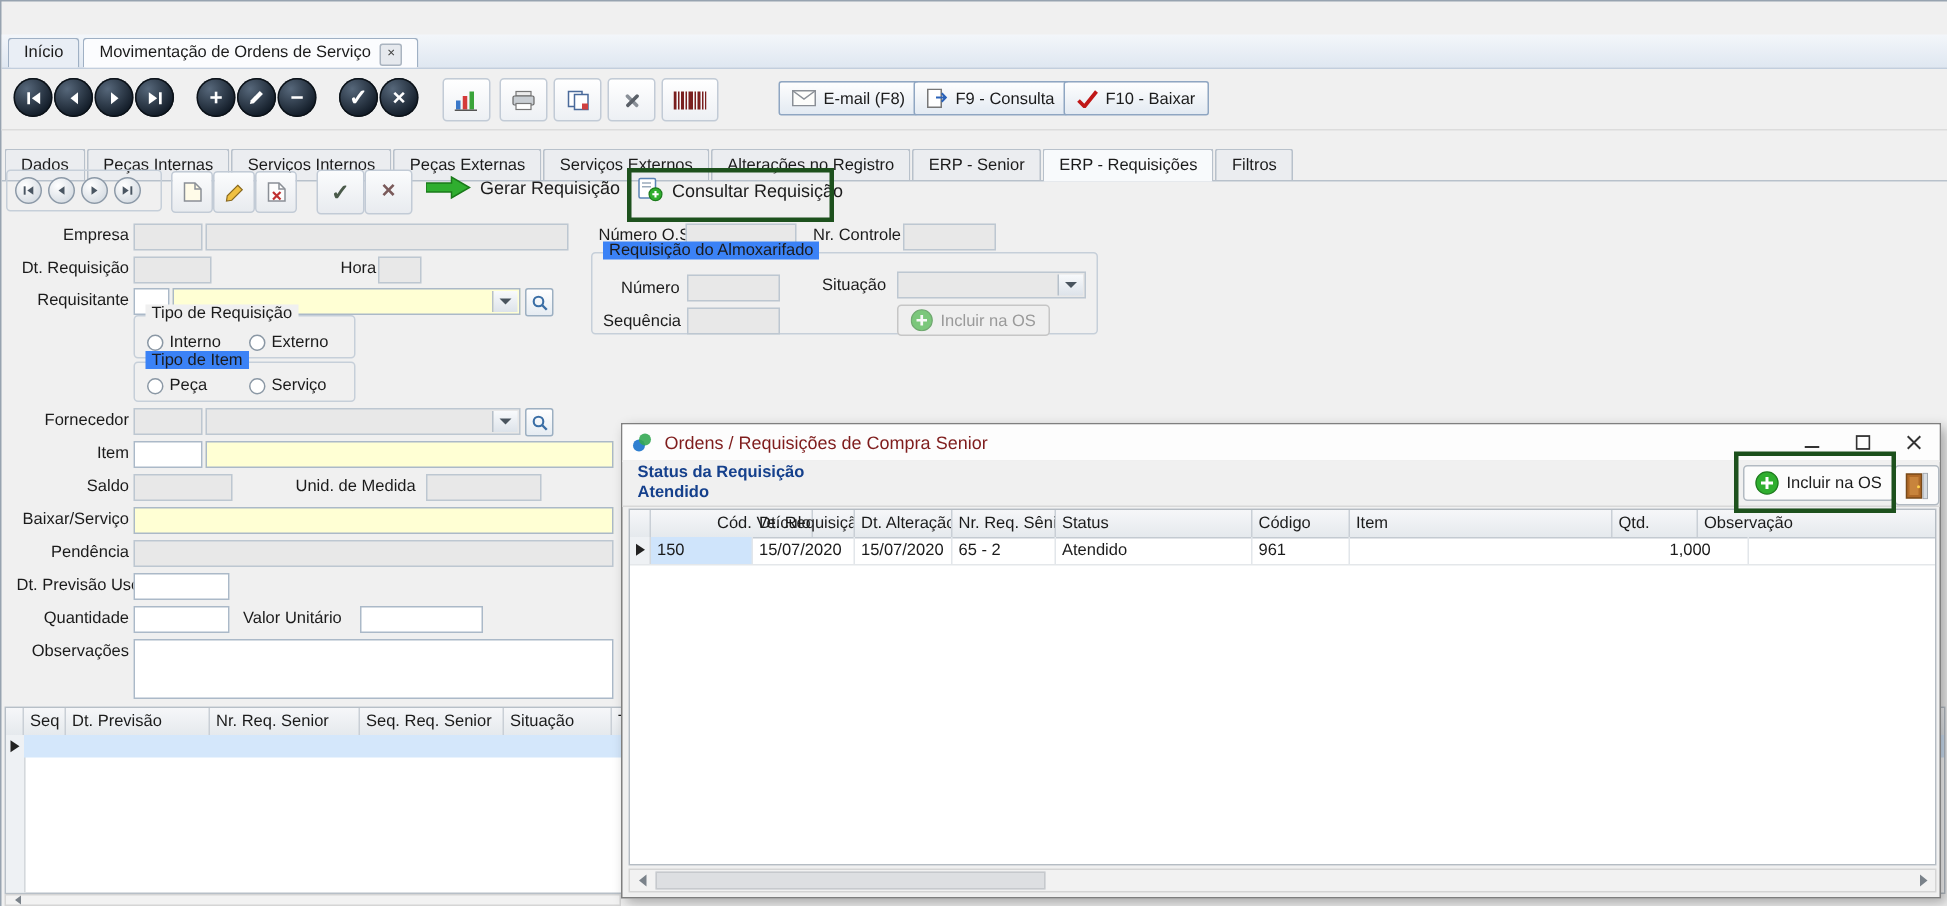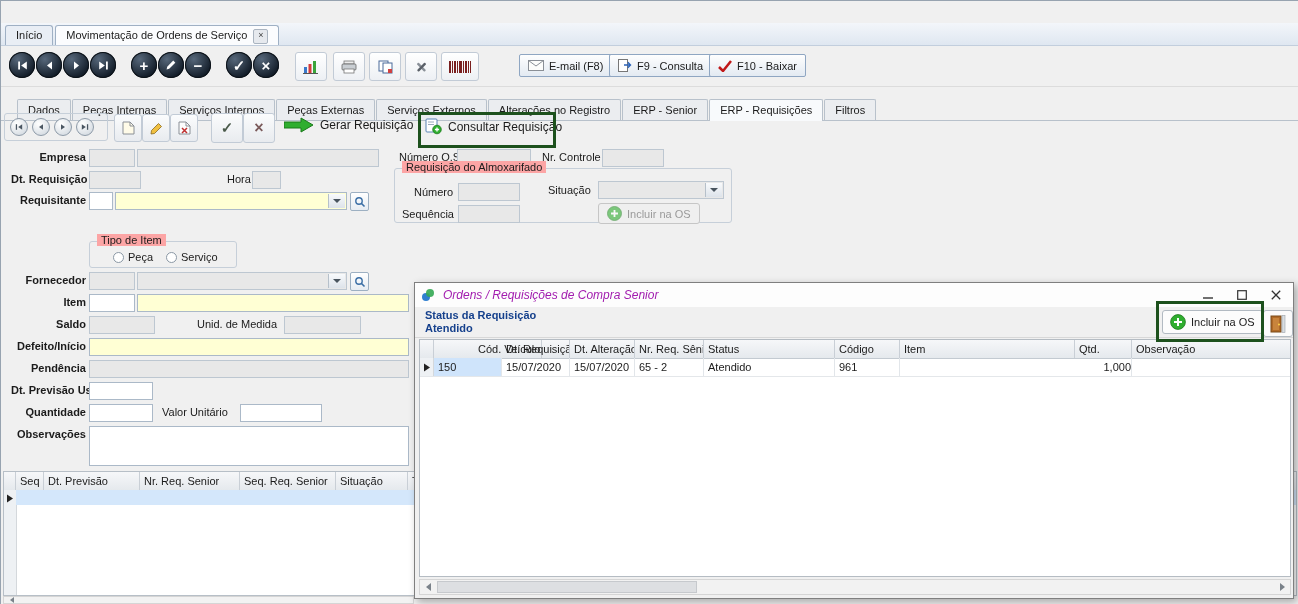--- a/index.html
+++ b/index.html
@@ -15,50 +15,50 @@
   .wtab{height:20px;border:1px solid #9fb0c4;border-bottom:none;border-radius:3px 3px 0 0;background:#e9eef5;padding:3px 10px 0;font-size:11px;margin-right:2px;display:flex;gap:6px;align-items:flex-start;box-sizing:border-box;}
   .wtab.active{background:#fbfcfe;margin-top:24px;}
   .tabclose{width:13px;height:13px;border:1px solid #aab4c0;background:#e6e9ee;font-size:9px;line-height:11px;text-align:center;color:#444;border-radius:2px;}
   
   #toolbar{position:absolute;left:0;top:45px;width:100%;height:40px;background:#f0f0f0;border-bottom:1px solid #dcdcdc;}
   .circle{position:absolute;top:6px;width:26px;height:26px;border-radius:50%;background:radial-gradient(circle at 34% 28%,#56677a,#141e2a 72%);box-shadow:inset 0 0 0 1px #0c1218;color:#fff;display:flex;align-items:center;justify-content:center;}
   .circle .glyph{font-weight:bold;font-size:15px;line-height:1;}
   .sqbtn{position:absolute;top:6px;width:30px;height:27px;border:1px solid #c2cbd6;border-radius:3px;background:linear-gradient(#ffffff,#edf0f4);display:flex;align-items:center;justify-content:center;}
   .tbtn{position:absolute;top:8px;height:23px;border:1px solid #8fa6c2;border-radius:2px;background:linear-gradient(#fefefe,#e3eaf2);display:flex;align-items:center;gap:5px;padding:0 8px;font-size:11px;box-sizing:border-box;}
   
-  #pagetabs{position:absolute;left:0;top:88px;width:100%;height:32px;display:flex;align-items:flex-end;padding-left:16px;border-bottom:1px solid #b8c1cb;box-sizing:border-box;}
+  #pagetabs{position:absolute;left:0;top:88px;width:100%;height:32px;display:flex;align-items:flex-end;padding-left:2px;border-bottom:1px solid #b8c1cb;box-sizing:border-box;}
   .ptab{height:21px;border:1px solid #b8c1cb;border-bottom:none;border-radius:2px 2px 0 0;background:#ebedf0;padding:4px 10px 0;font-size:11px;margin-right:1px;white-space:nowrap;box-sizing:border-box;}
   .ptab.active{background:#f8fafc;height:22px;margin-bottom:-1px;position:relative;z-index:2;}
   
   .scircle{position:absolute;width:18px;height:18px;border-radius:50%;border:1px solid #8d9aa8;background:radial-gradient(circle at 35% 30%,#ffffff,#ccd4dc);display:flex;align-items:center;justify-content:center;box-sizing:border-box;}
   .smallbtn{position:absolute;width:26px;height:26px;border:1px solid #c2cbd6;border-radius:3px;background:linear-gradient(#fbfcfd,#e8ebef);display:flex;align-items:center;justify-content:center;}
   .annotation{position:absolute;border:3px solid #1d511d;z-index:60;pointer-events:none;}
   .flatbtn{position:absolute;display:flex;align-items:center;gap:6px;font-size:12px;}
   
   .lbl{position:absolute;font-size:11px;white-space:nowrap;}
-  .lblr{text-align:right;left:10px;width:75px;font-weight:bold;}
+  .lblr{text-align:right;left:10px;width:75px;}
   .fld{position:absolute;height:18px;border:1px solid #abb9c8;background:#fff;box-sizing:border-box;}
   .fgray{background:#e8e8e8;border-color:#bdc7d1;}
   .fyellow{background:#ffffd4;}
   .comboarrow{position:absolute;right:1px;top:1px;bottom:1px;width:16px;background:linear-gradient(#f8fafc,#dde3ea);border-left:1px solid #b6c0ca;display:flex;align-items:center;justify-content:center;}
   .tridown{width:0;height:0;border-left:4px solid transparent;border-right:4px solid transparent;border-top:4px solid #49545e;}
   .magbtn{position:absolute;width:19px;height:19px;border:1px solid #9db0c2;border-radius:2px;background:linear-gradient(#ffffff,#e6ecf2);display:flex;align-items:center;justify-content:center;box-sizing:border-box;}
   .gbox{position:absolute;border:1px solid #c6cfd9;border-radius:3px;box-sizing:border-box;}
-  .glabel{position:absolute;top:-8px;left:7px;background:#fca5a5;padding:0 4px;font-size:11px;white-space:nowrap;}
+  .glabel{position:absolute;top:-8px;left:7px;background:#3b82f6;padding:0 4px;font-size:11px;white-space:nowrap;}
   .radio{position:absolute;display:flex;align-items:center;gap:4px;font-size:11px;}
   .rdot{width:11px;height:11px;border-radius:50%;border:1px solid #8b98a5;background:#fff;box-sizing:border-box;}
   .disbtn{position:absolute;display:flex;align-items:center;gap:5px;border:1px solid #c6c6c6;border-radius:3px;background:#efefef;color:#9a9a9a;font-size:11px;padding:0 8px;height:21px;box-sizing:border-box;}
   
   .hdrbar{position:absolute;left:0;top:0;right:0;height:18px;background:linear-gradient(#f6f7f9,#e5e9ed);border-bottom:1px solid #c3cad1;}
   .hcell{position:absolute;top:0;height:18px;border-right:1px solid #c9cfd6;font-size:11px;padding:3px 0 0 4px;white-space:nowrap;overflow:hidden;box-sizing:border-box;}
   .dcell{position:absolute;top:0;height:18px;border-right:1px solid #e2e6ea;font-size:11px;padding:3px 0 0 4px;white-space:nowrap;overflow:hidden;box-sizing:border-box;}
   
   #dialog{position:absolute;left:413px;top:281px;width:880px;height:317px;background:#f0f0f0;border:1px solid #7f7f7f;box-shadow:3px 3px 8px rgba(0,0,0,.3);z-index:50;box-sizing:border-box;}
   #dlg-titlebar{position:absolute;left:0;top:0;right:0;height:24px;background:#fdfdfd;border-bottom:1px solid #e2e2e2;display:flex;align-items:center;}
-  #dlg-title{margin-left:6px;font-size:12px;color:#a21caf;font-style:italic;}
+  #dlg-title{margin-left:6px;font-size:12px;color:#7f1d1d;}
   .dlgctl{width:34px;height:23px;display:flex;align-items:center;justify-content:center;}
   #dlg-band{position:absolute;left:0;top:24px;right:0;height:30px;background:#f0f0f0;border-bottom:1px solid #d8d8d8;}
   .statusline{font-weight:bold;color:#15408c;font-size:11px;line-height:13px;}
   .incluirbtn{position:absolute;display:flex;align-items:center;gap:5px;border:1px solid #b2bac2;border-radius:3px;background:#fcfcfc;font-size:11px;height:24px;padding:0 7px;box-sizing:border-box;}
   .doorbtn{position:absolute;width:30px;height:27px;border:1px solid #b2bac2;border-radius:3px;background:#fbfbfb;display:flex;align-items:center;justify-content:center;box-sizing:border-box;}
   .scrollbar{position:absolute;background:#f2f2f2;border:1px solid #d5d5d5;box-sizing:border-box;}
   .sbtnl{position:absolute;left:0;top:0;bottom:0;width:16px;display:flex;align-items:center;justify-content:center;}
   .sbtnr{position:absolute;right:0;top:0;bottom:0;width:16px;display:flex;align-items:center;justify-content:center;}
   .tril{width:0;height:0;border-top:4px solid transparent;border-bottom:4px solid transparent;border-right:5px solid #7a828a;}
   .trir{width:0;height:0;border-top:4px solid transparent;border-bottom:4px solid transparent;border-left:5px solid #7a828a;}
@@ -309,24 +309,35 @@
       <span style="opacity:.6;display:flex;">
         <svg width="15" height="15">
             <circle cx="7.5" cy="7.5" r="7" fill="#2fae2f" stroke="#1c7a1c" stroke-width="0.8"></circle>
             <path d="M7.5 4 V11 M4 7.5 H11" stroke="#fff" stroke-width="1.8"></path>
           </svg>
       </span>
       <span>Incluir na OS</span>
     </div>
   </div>
 
+  <div class="gbox" style="left:88px;top:209px;width:148px;height:29px;">
+    <span class="glabel" style="background:#f0f0f0;">Tipo de Requisição</span>
+    <span class="radio" style="left:8px;top:11px;">
+        <span class="rdot"></span>
+        <span>Interno</span>
+      </span>
+    <span class="radio" style="left:76px;top:11px;">
+        <span class="rdot"></span>
+        <span>Externo</span>
+      </span>
+  </div>
 
   <div class="gbox" style="left:88px;top:240px;width:148px;height:27px;">
     <span class="glabel">Tipo de Item</span>
-    <span class="radio" style="left:23px;top:9px;">
+    <span class="radio" style="left:8px;top:9px;">
         <span class="rdot"></span>
         <span>Peça</span>
       </span>
     <span class="radio" style="left:76px;top:9px;">
         <span class="rdot"></span>
         <span>Serviço</span>
       </span>
   </div>
 
   <span class="lbl lblr" style="top:273px;">Fornecedor</span>
@@ -345,21 +356,21 @@
 
   <span class="lbl lblr" style="top:295px;">Item</span>
   <div class="fld" style="left:88px;top:293px;width:46px;"></div>
   <div class="fld fyellow" style="left:136px;top:293px;width:272px;"></div>
 
   <span class="lbl lblr" style="top:317px;">Saldo</span>
   <div class="fld fgray" style="left:88px;top:315px;width:66px;"></div>
   <span class="lbl" style="left:196px;top:317px;">Unid. de Medida</span>
   <div class="fld fgray" style="left:283px;top:315px;width:77px;"></div>
 
-  <span class="lbl lblr" style="top:339px;">Defeito/Início</span>
+  <span class="lbl lblr" style="top:339px;">Baixar/Serviço</span>
   <div class="fld fyellow" style="left:88px;top:337px;width:320px;"></div>
 
   <span class="lbl lblr" style="top:361px;">Pendência</span>
   <div class="fld fgray" style="left:88px;top:359px;width:320px;"></div>
 
   <span class="lbl lblr" style="top:383px;">Dt. Previsão Uso</span>
   <div class="fld" style="left:88px;top:381px;width:64px;"></div>
 
   <span class="lbl lblr" style="top:405px;">Quantidade</span>
   <div class="fld" style="left:88px;top:403px;width:64px;"></div>
@@ -459,21 +470,21 @@
           <span style="position:absolute;left:3px;top:4px;"><svg width="8" height="9">
                 <path d="M1 0.5 L7 4.5 L1 8.5 Z" fill="#222"></path>
               </svg></span>
         </div>
         <div class="dcell" style="left:14px;width:68px;background:#cfe4fb;">150</div>
         <div class="dcell" style="left:82px;width:68px;">15/07/2020</div>
         <div class="dcell" style="left:150px;width:65px;">15/07/2020</div>
         <div class="dcell" style="left:215px;width:69px;">65 - 2</div>
         <div class="dcell" style="left:284px;width:131px;">Atendido</div>
         <div class="dcell" style="left:415px;width:65px;">961</div>
-        <div class="dcell" style="left:655px;width:57px;text-align:right;">1,000</div>
+        <div class="dcell" style="left:689px;width:57px;">1,000</div>
         <div class="dcell" style="left:712px;width:158px;border-right:none;"></div>
       </div>
     </div>
 
     <div class="scrollbar" style="left:4px;top:296px;width:872px;height:16px;">
       <span class="sbtnl">
           <span class="tril"></span>
         </span>
       <span class="sbtnr">
           <span class="trir"></span>

